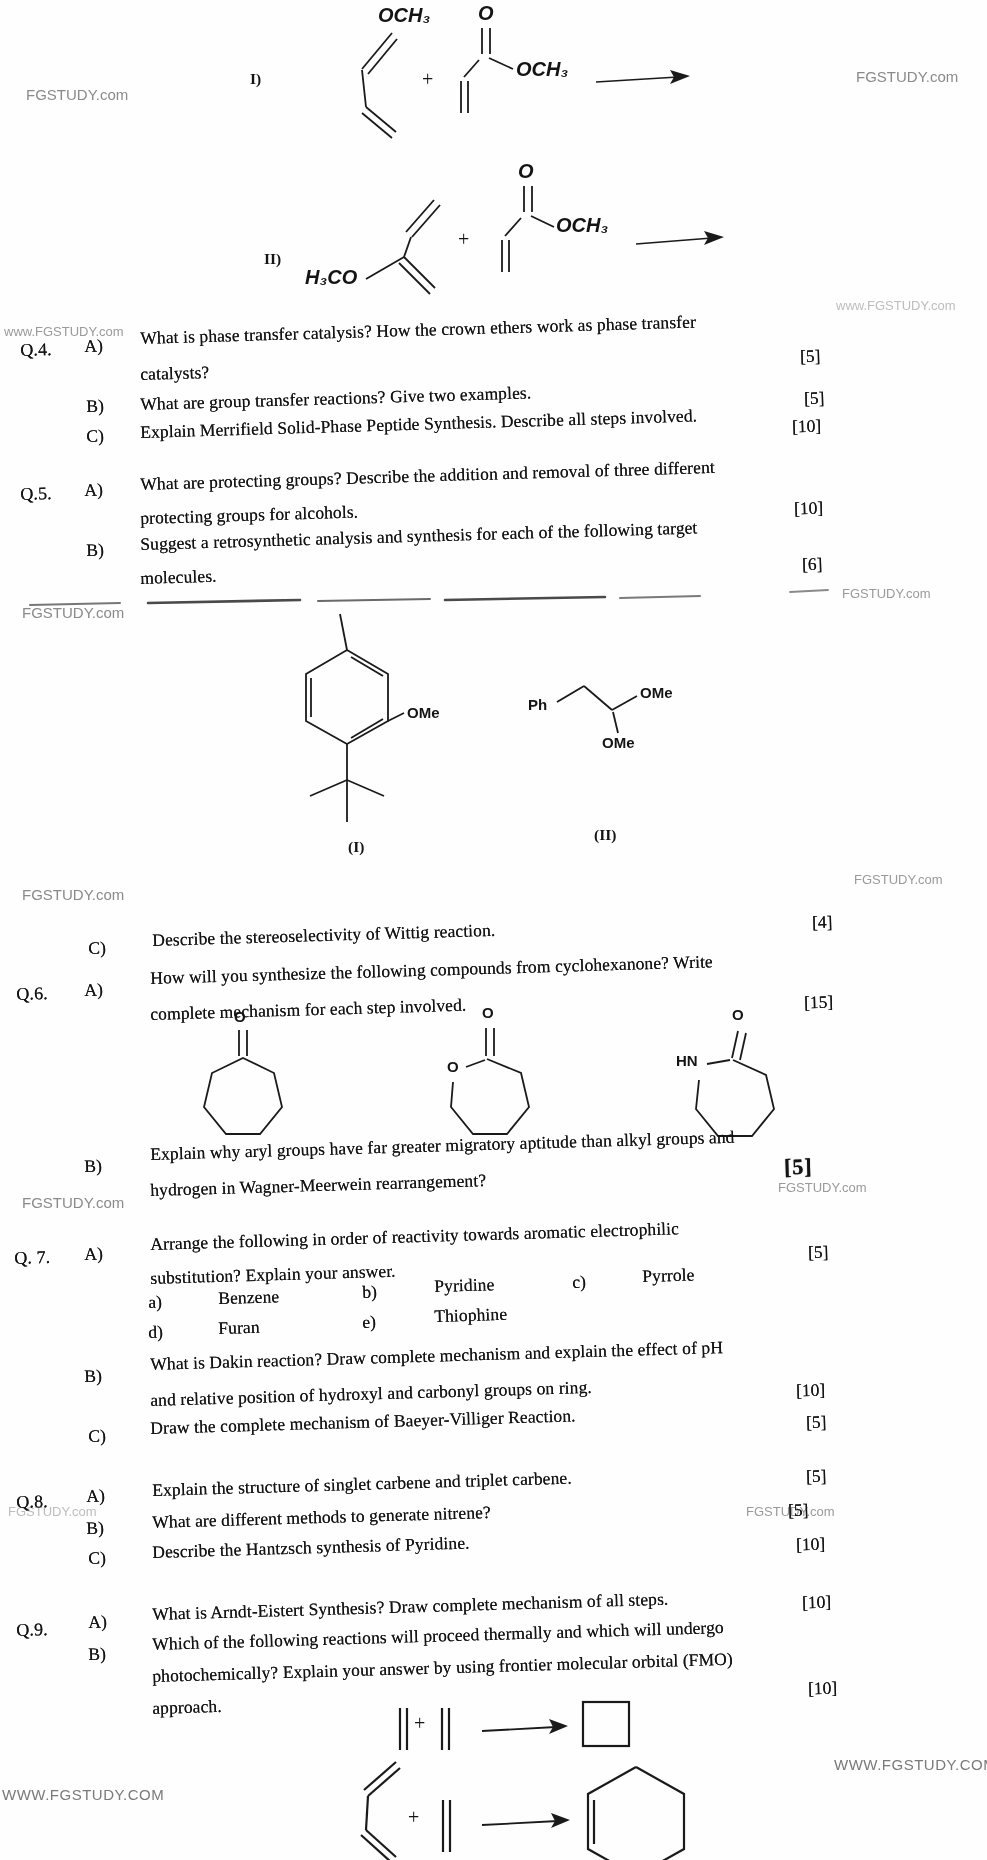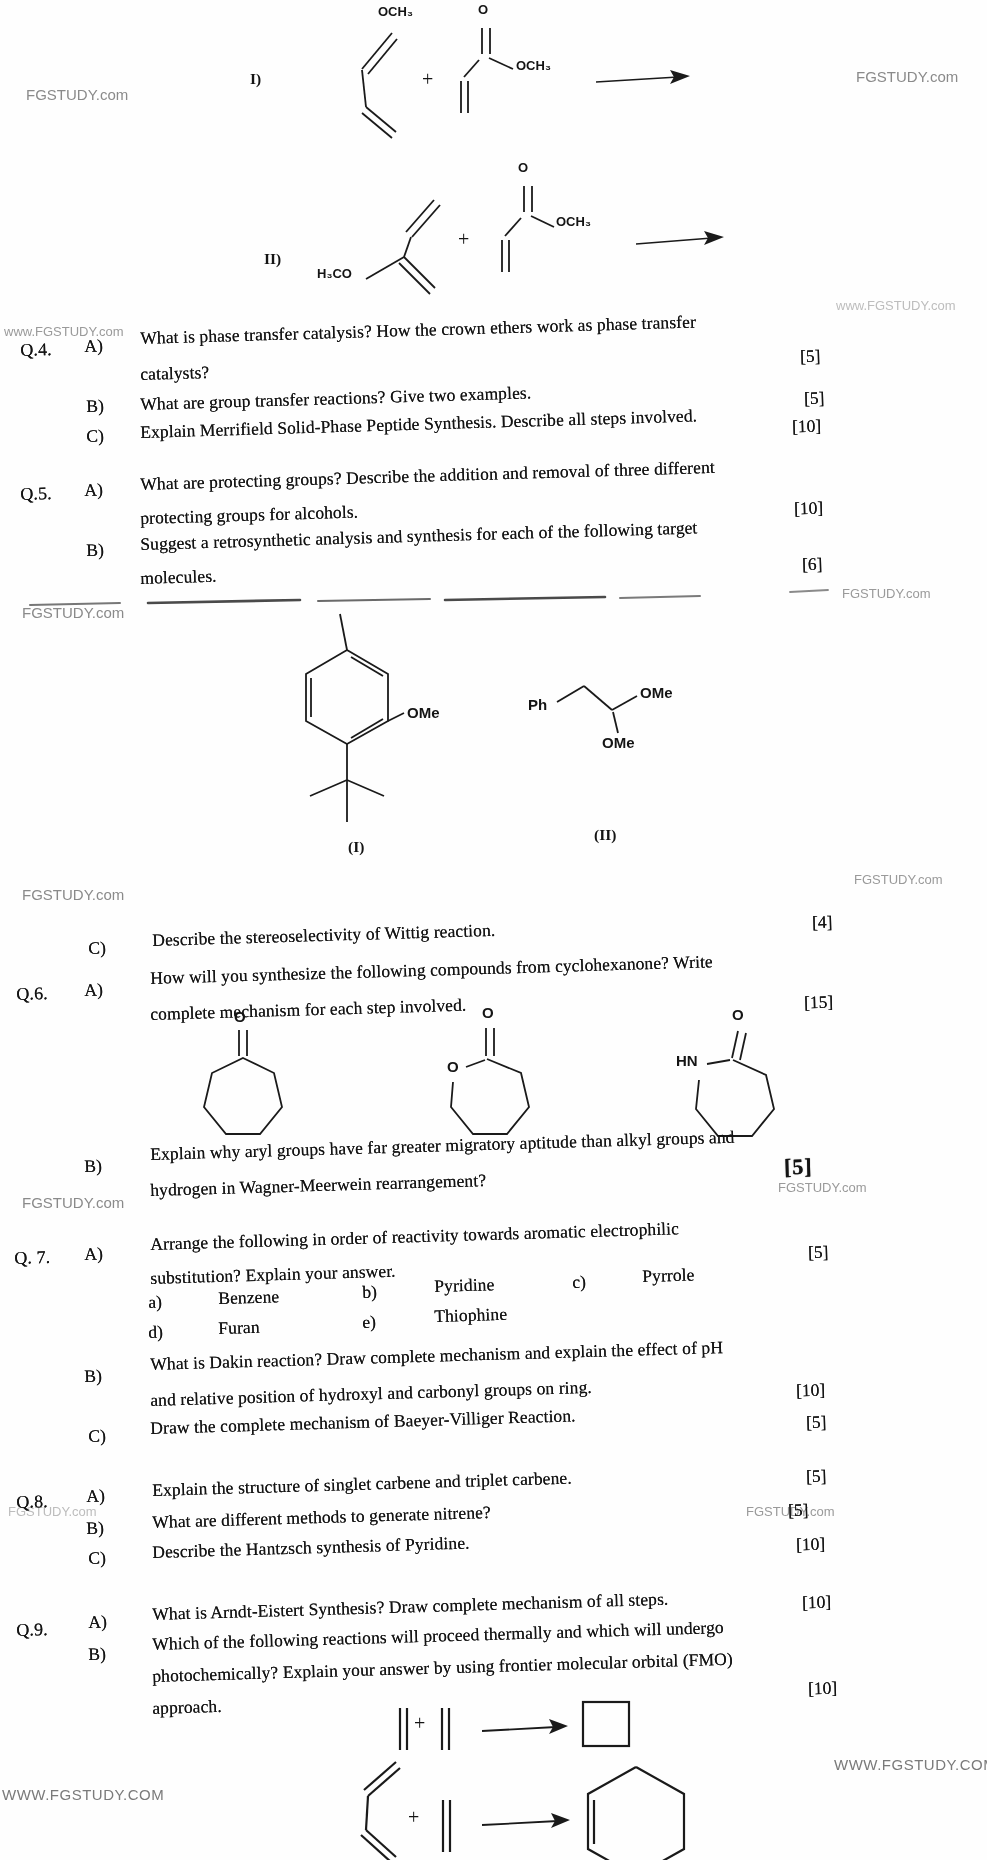--- a/index.html
+++ b/index.html
@@ -12,21 +12,21 @@
   .marks{position:absolute;font-family:"Liberation Serif",serif;font-size:17.5px;color:#141414;
      white-space:nowrap;transform:rotate(-1.5deg);text-shadow:0 0 .4px rgba(0,0,0,.85);}
   .hand{font-size:22px;font-weight:700;letter-spacing:1px;text-shadow:0 0 .8px #000;}
   .wm{position:absolute;font-family:"Liberation Sans",sans-serif;white-space:nowrap;}
   .wm-md{font-size:15px;color:#8a8a8a;}
   .wm-sm{font-size:13px;color:#9a9a9a;}
   .wm-faint{font-size:13px;color:#bdbdbd;}
   .wm-caps{font-size:15px;color:#7a7a7a;letter-spacing:.5px;}
   .chem{position:absolute;font-family:"Liberation Sans",sans-serif;font-weight:bold;
      font-size:15px;color:#141414;white-space:nowrap;}
-  .chem-lg{font-size:13px;}
+  .chem-lg{font-size:20px;font-style:italic;}
   .slabel{position:absolute;font-family:"Liberation Serif",serif;font-weight:bold;
      font-size:15.5px;color:#141414;white-space:nowrap;}
   .plus{position:absolute;font-family:"Liberation Serif",serif;font-size:20px;color:#141414;}
   svg.art{position:absolute;left:0;top:0;}
 </style>
 </head>
 <body>
 
 <div class="page">
 
@@ -175,21 +175,21 @@
   <span class="wm wm-caps" style="left:2px;top:1786px">WWW.FGSTUDY.COM</span>
   <span class="wm wm-caps" style="left:834px;top:1756px">WWW.FGSTUDY.COM</span>
 
   <span class="slabel" style="left:250px;top:70px">I)</span>
   <span class="chem chem-lg" style="left:378px;top:4px">OCH₃</span>
   <span class="plus" style="left:422px;top:68px">+</span>
   <span class="chem chem-lg" style="left:478px;top:2px">O</span>
   <span class="chem chem-lg" style="left:516px;top:58px">OCH₃</span>
 
   <span class="slabel" style="left:264px;top:250px">II)</span>
-  <span class="chem chem-lg" style="left:317px;top:266px">H₃CO</span>
+  <span class="chem chem-lg" style="left:305px;top:266px">H₃CO</span>
   <span class="plus" style="left:458px;top:228px">+</span>
   <span class="chem chem-lg" style="left:518px;top:160px">O</span>
   <span class="chem chem-lg" style="left:556px;top:214px">OCH₃</span>
 
   <span class="t qn" style="left:20px;top:340px">Q.4.</span>
   <span class="t" style="left:84px;top:336px">A)</span>
   <span class="t" style="left:140px;top:328px">What is phase transfer catalysis? How the crown ethers work as phase transfer</span>
   <span class="t" style="left:140px;top:364px">catalysts?</span>
   <span class="marks" style="left:800px;top:346px">[5]</span>
   <span class="t" style="left:86px;top:396px">B)</span>

